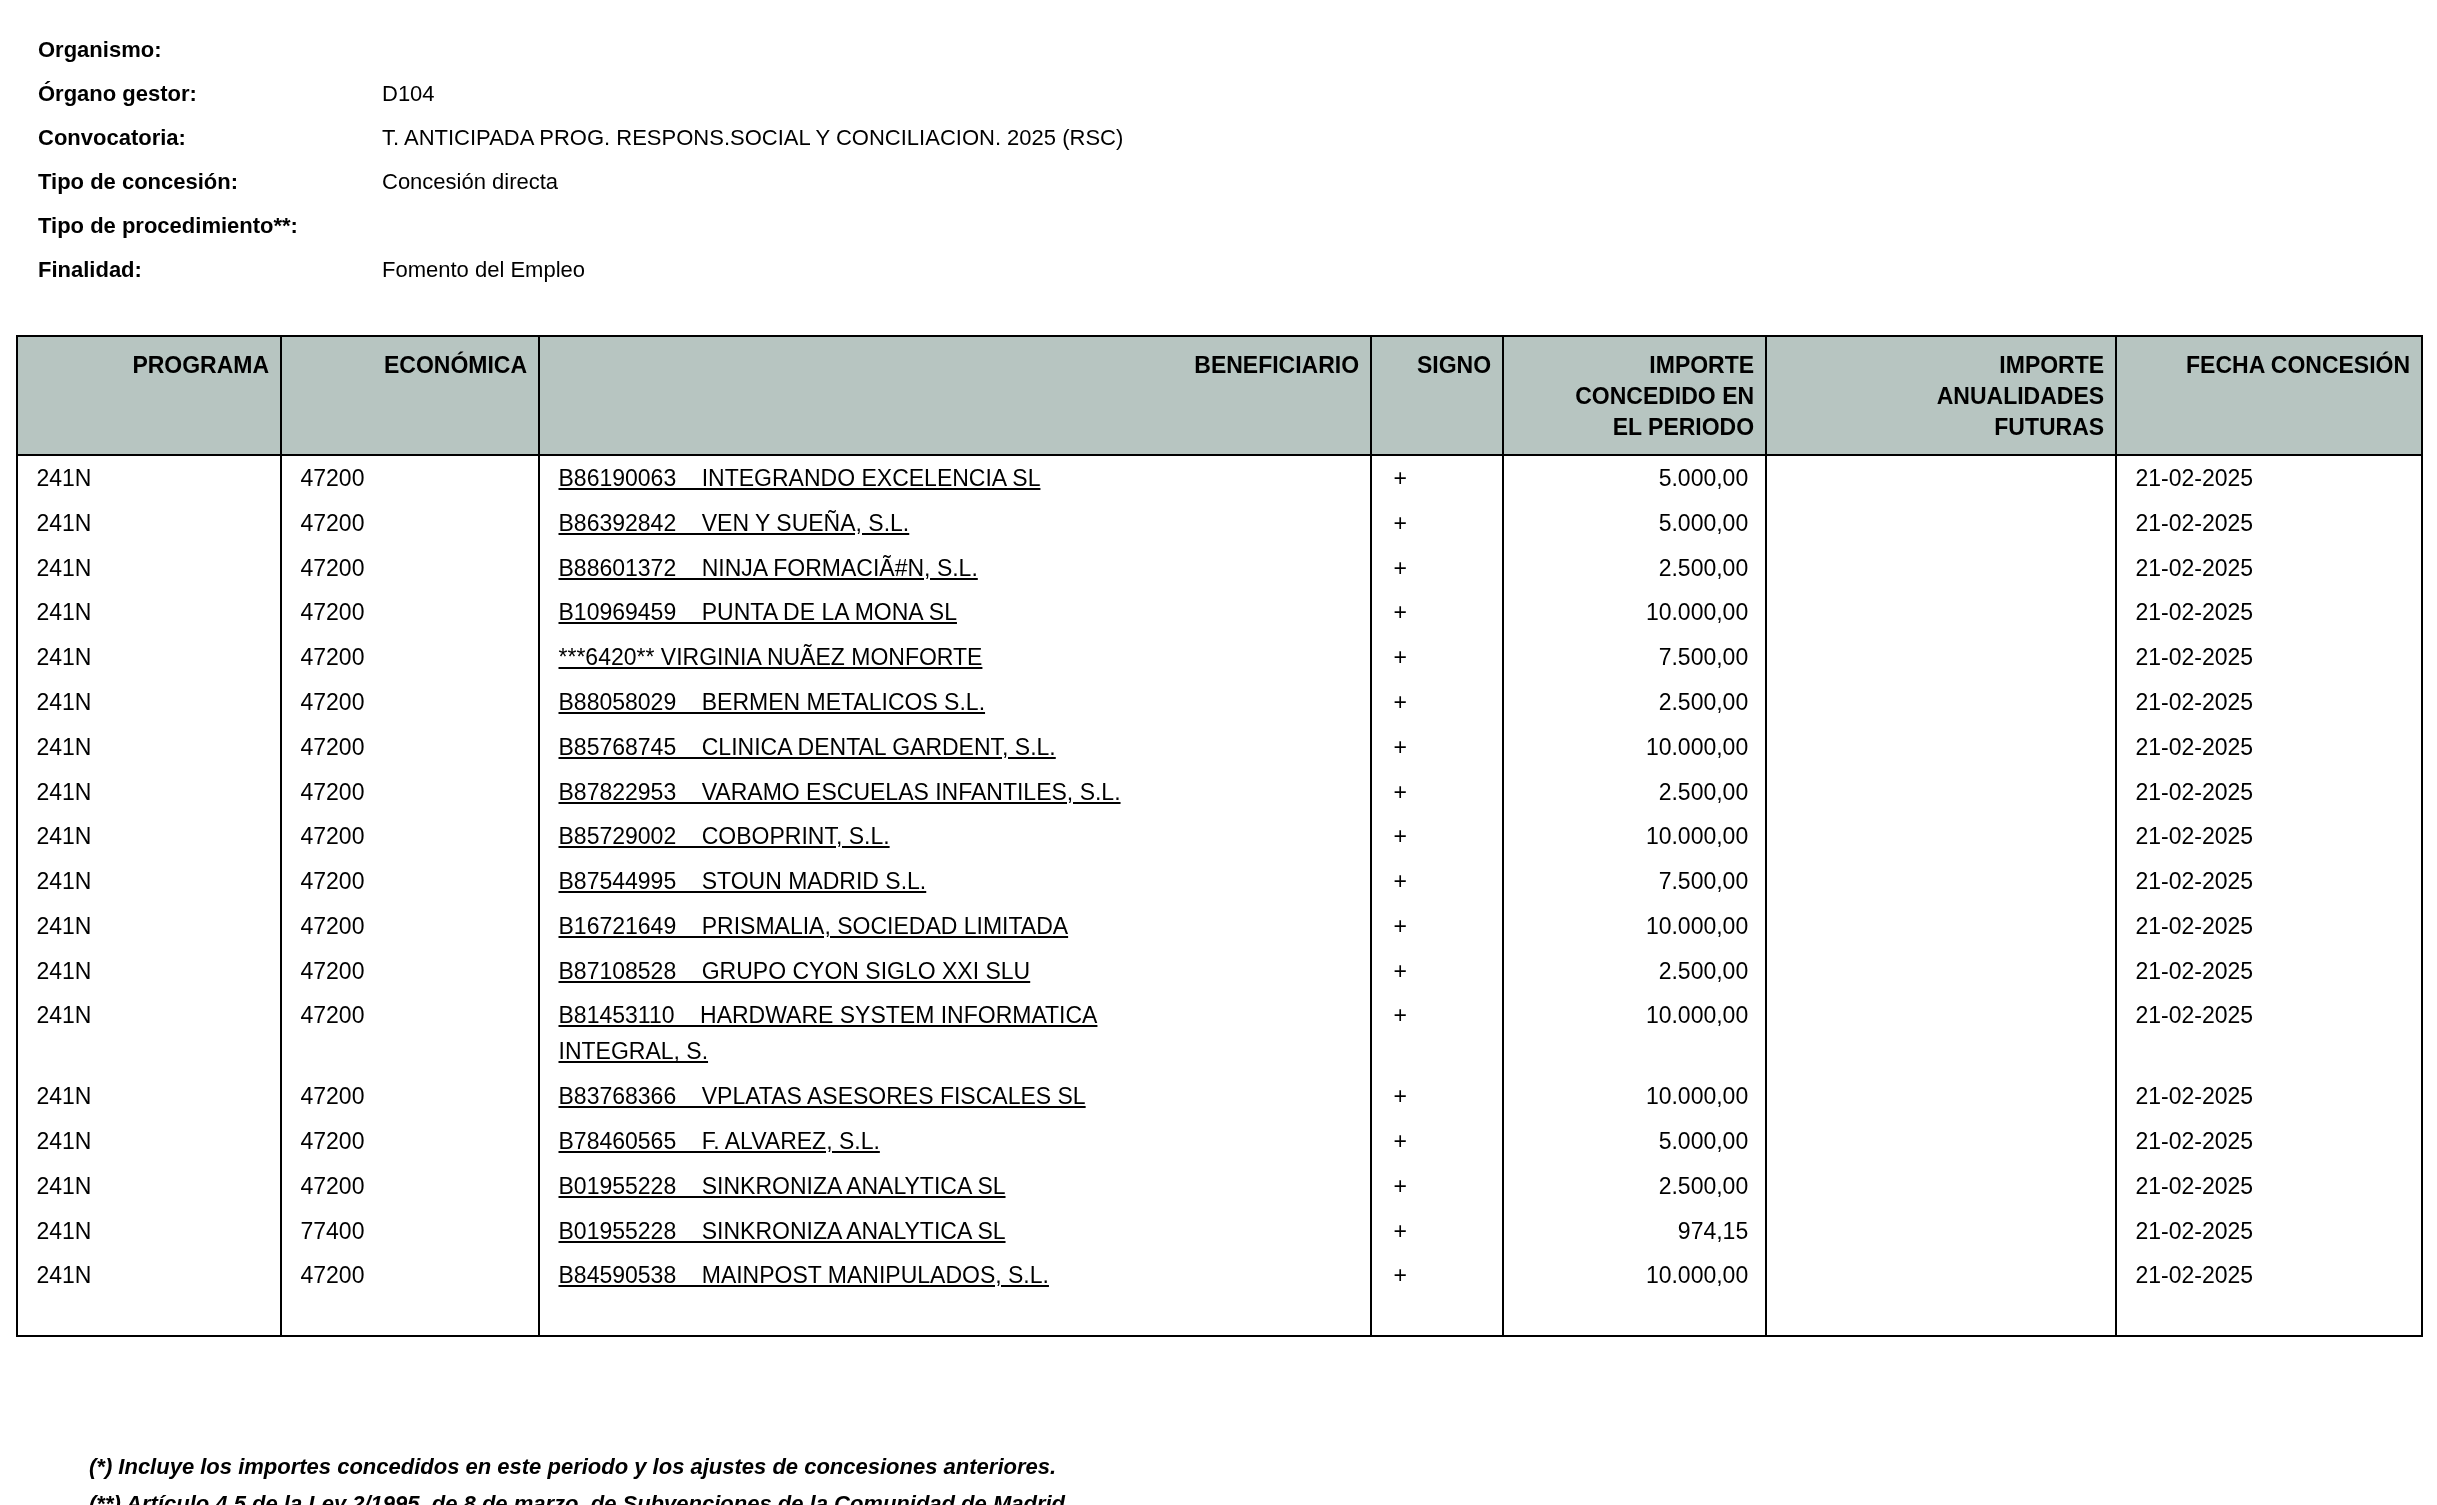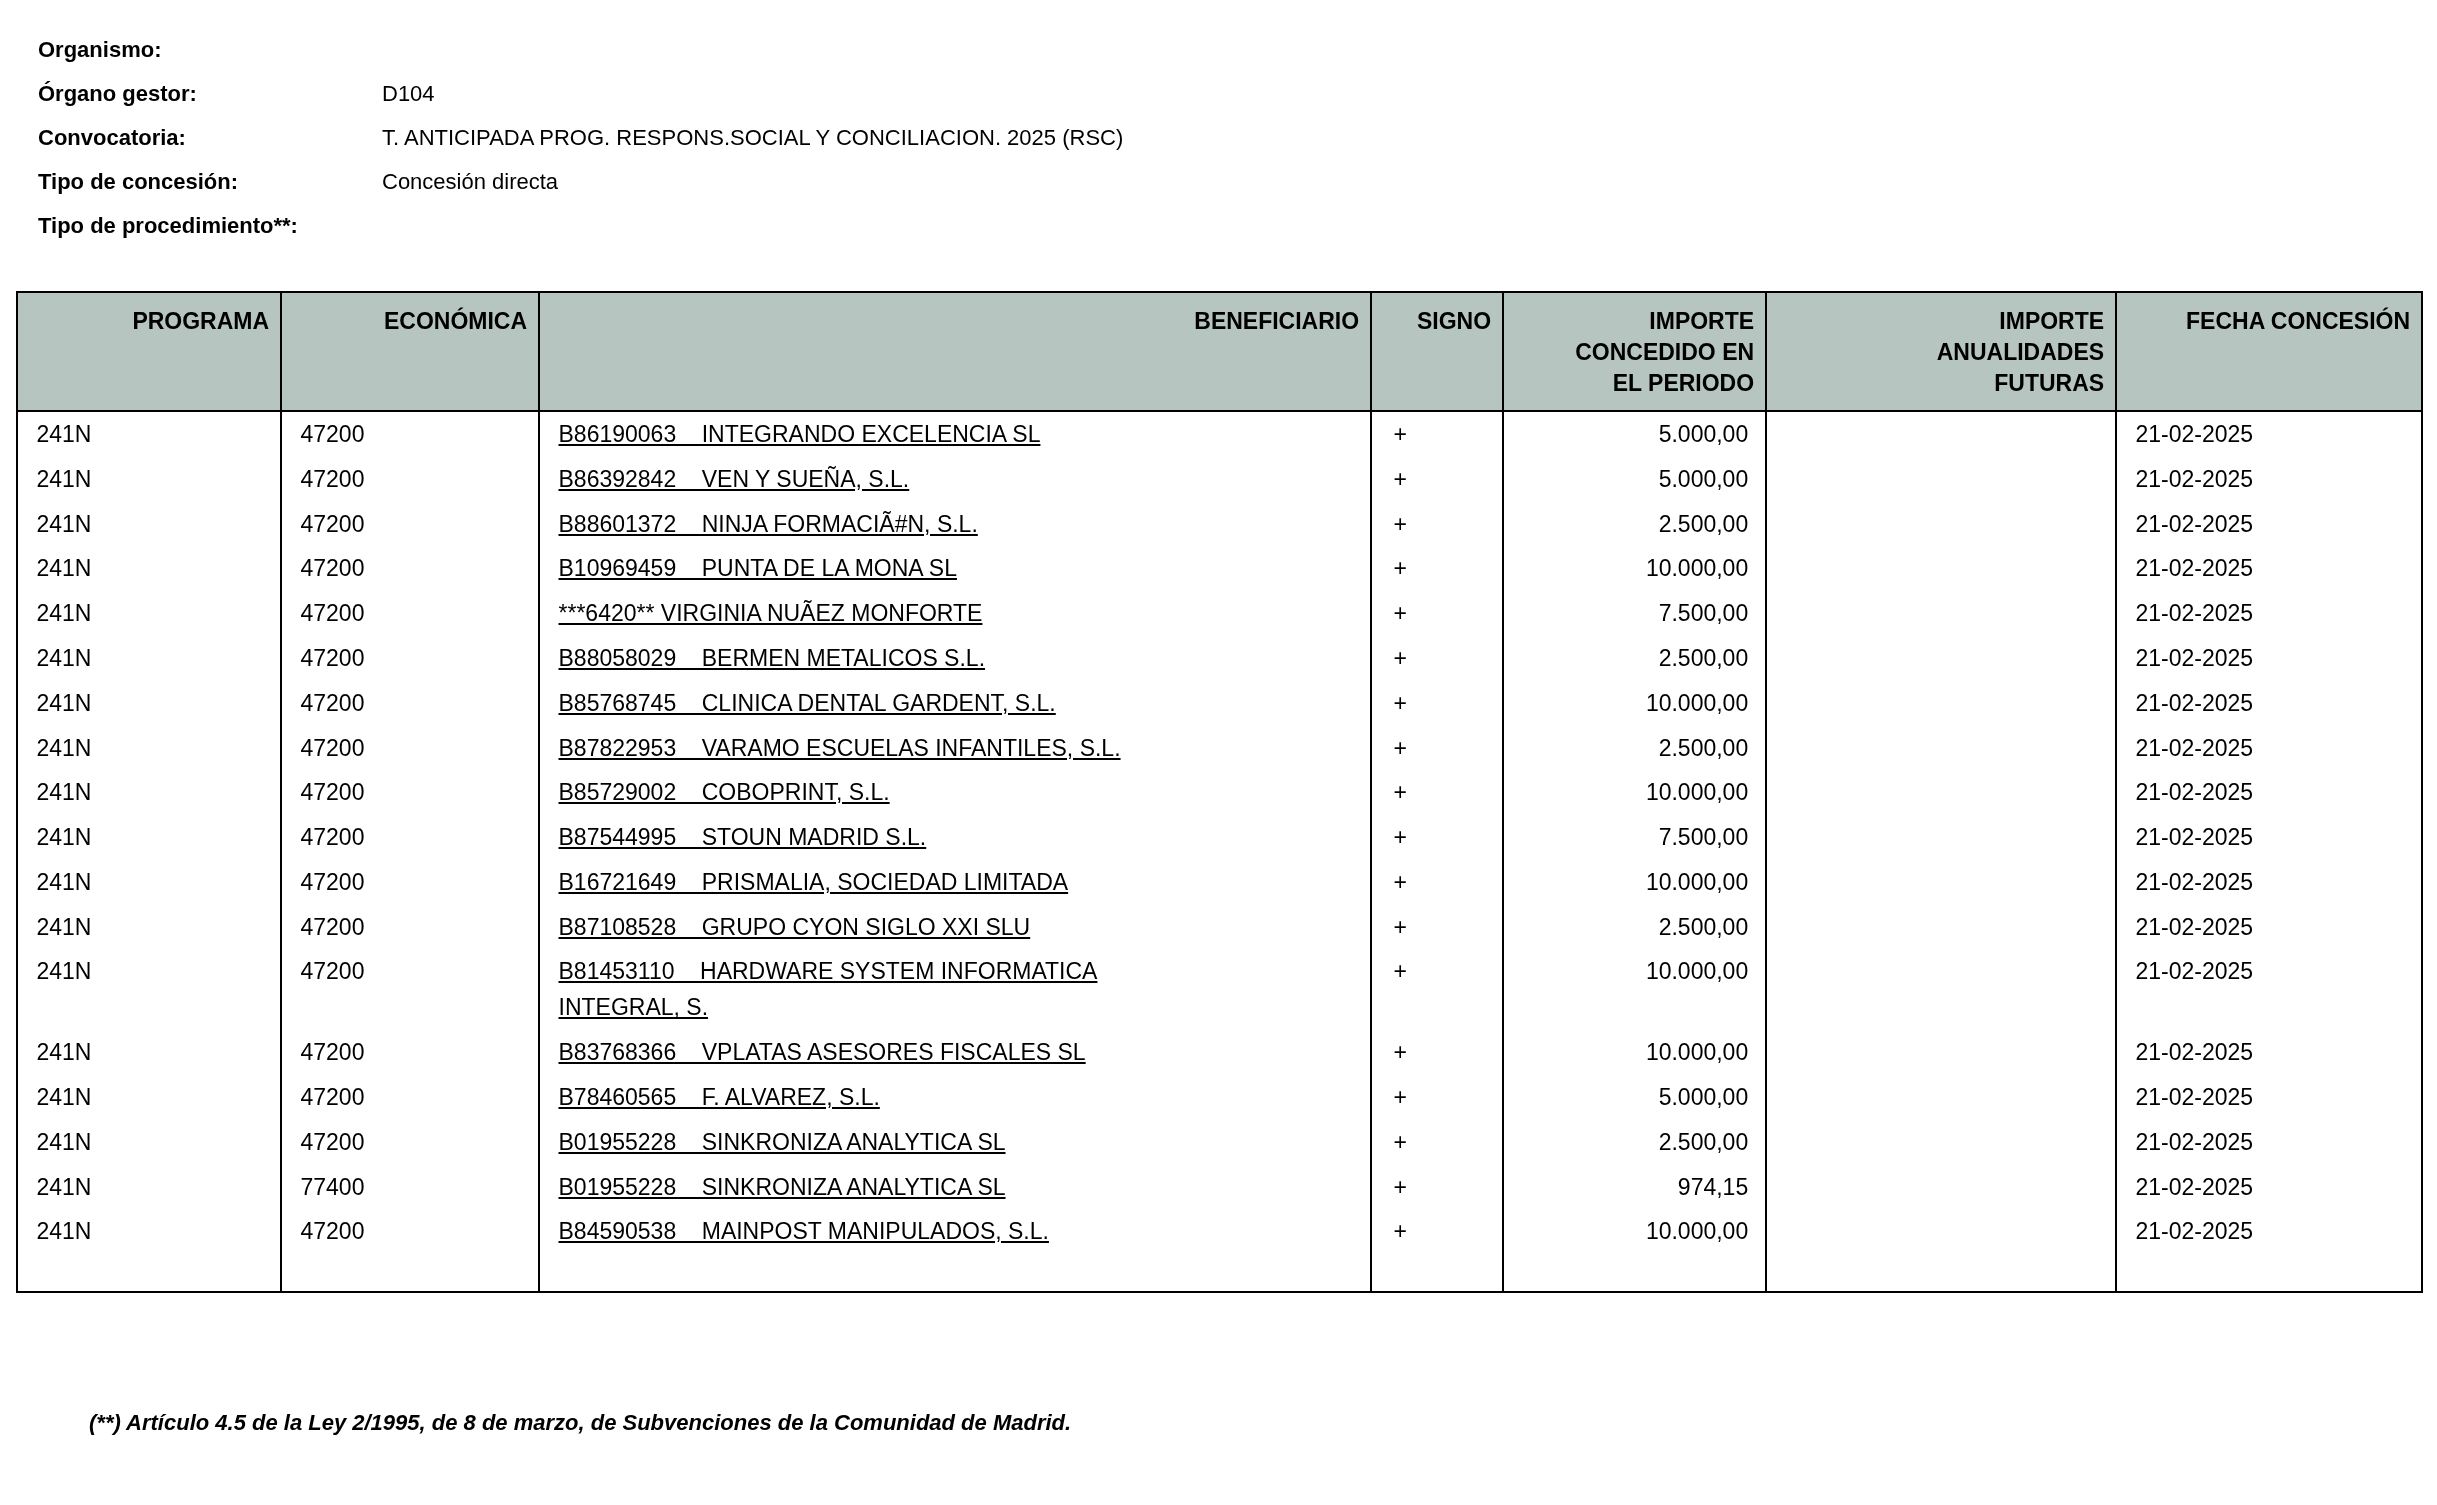--- a/index.html
+++ b/index.html
@@ -79,20 +79,24 @@
     <div class="meta-row">
       <div class="meta-label">Convocatoria:</div>
       <div class="meta-value">T. ANTICIPADA PROG. RESPONS.SOCIAL Y CONCILIACION. 2025 (RSC)</div>
     </div>
     <div class="meta-row">
       <div class="meta-label">Tipo de concesión:</div>
       <div class="meta-value">Concesión directa</div>
     </div>
     <div class="meta-row">
       <div class="meta-label">Tipo de procedimiento**:</div>
+    </div>
+    <div class="meta-row">
+      <div class="meta-label">Finalidad:</div>
+      <div class="meta-value">Fomento del Empleo</div>
     </div>
   </div>
 
   <table class="grant-table">
     <colgroup>
       <col style="width:264px">
       <col style="width:258px">
       <col style="width:832px">
       <col style="width:132px">
       <col style="width:263px">
@@ -284,17 +288,18 @@
           <td></td>
           <td></td>
           <td></td>
           <td></td>
           <td></td>
       </tr>
     </tbody>
   </table>
 
   <div class="footnotes">
+    <div>(*) Incluye los importes concedidos en este periodo y los ajustes de concesiones anteriores.</div>
     <div>(**) Artículo 4.5 de la Ley 2/1995, de 8 de marzo, de Subvenciones de la Comunidad de Madrid.</div>
   </div>
 
 </div>
 
 
 </body></html>

